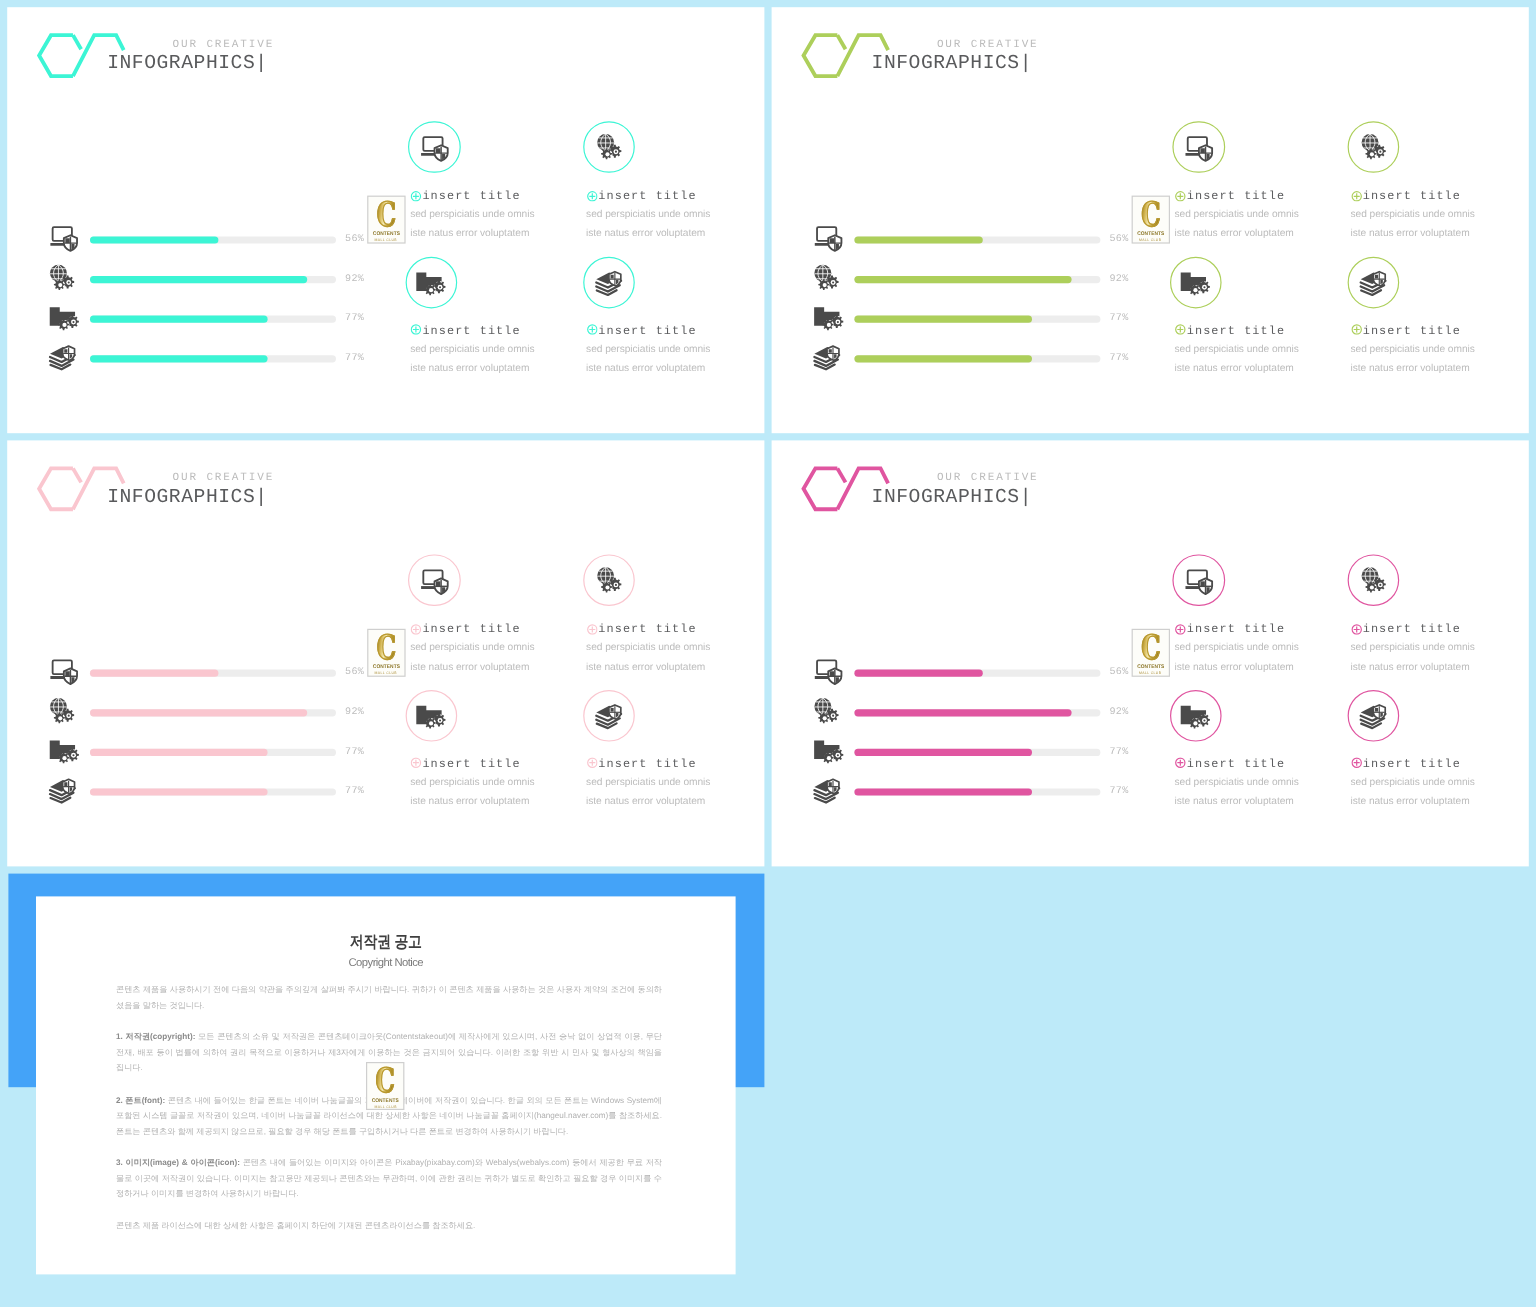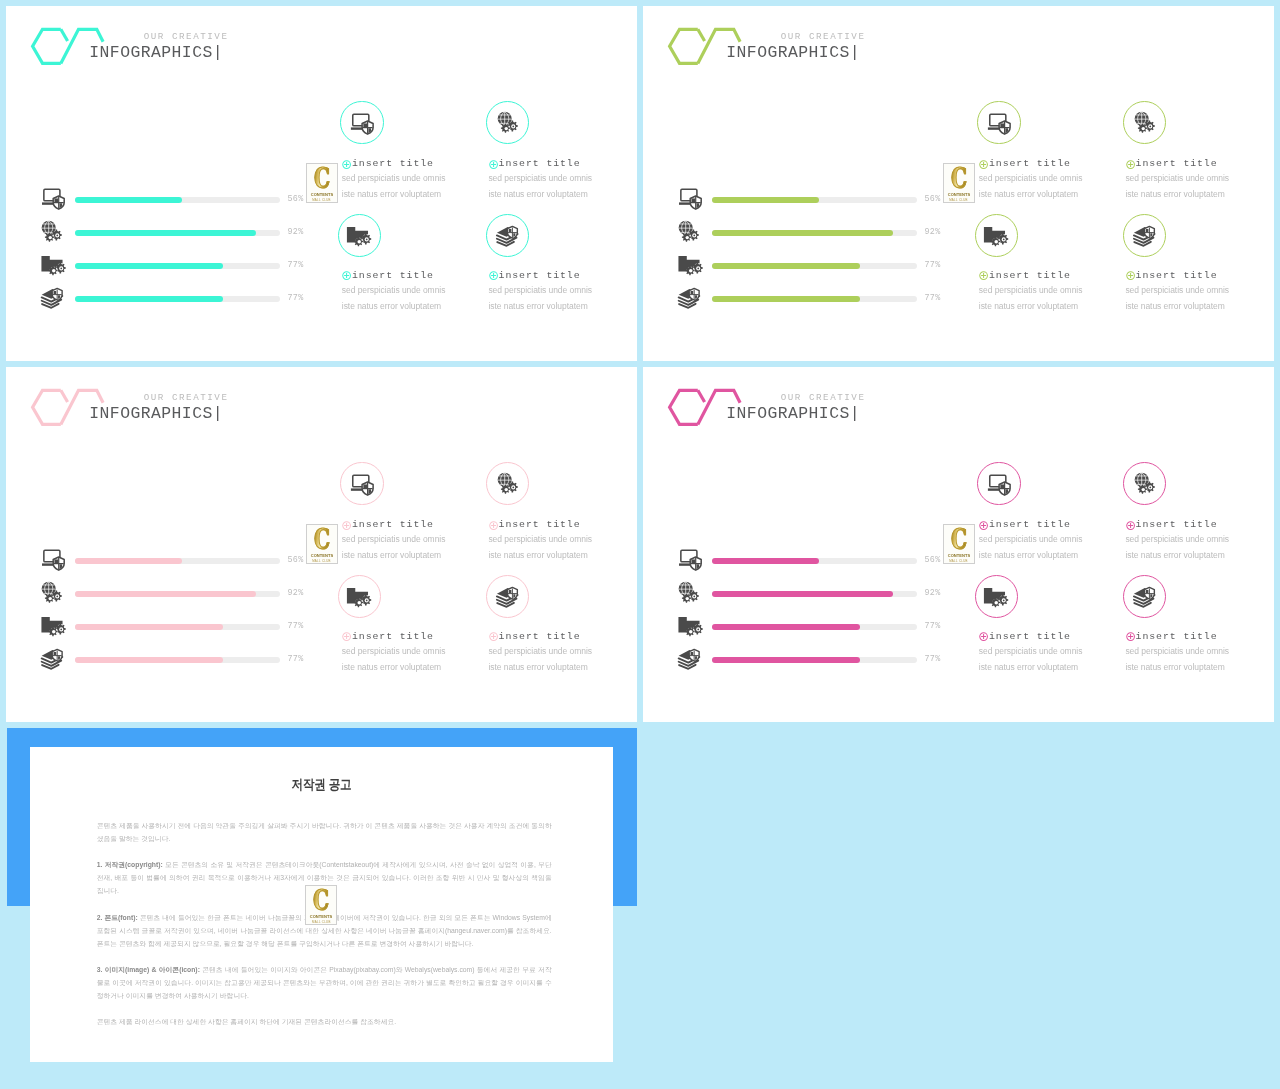--- a/index.html
+++ b/index.html
@@ -817,20 +817,21 @@
      </div>
       <div class="wm" style="left:299.5px;top:156.8px">
       <div class="wmc">C</div>
       <div class="wmn">CONTENTS</div>
       <div class="wms">MALL CLUB</div>
     </div>
     </div>
     <div class="s5frame"></div>
     <div class="s5doc">
   <div class="cp-title">저작권 공고</div>
+  <div class="cp-sub">Copyright Notice</div>
   <div class="cp-body">
     <p>콘텐츠 제품을 사용하시기 전에 다음의 약관을 주의깊게 살펴봐 주시기 바랍니다. 귀하가 이 콘텐츠 제품을 사용하는 것은 사용자 계약의 조건에 동의하셨음을 말하는 것입니다.</p>
     <p><b>1. 저작권(copyright):</b><span> 모든 콘텐츠의 소유 및 저작권은 콘텐츠테이크아웃(Contentstakeout)에 제작사에게 있으시며, 사전 승낙 없이 상업적 이용, 무단전재, 배포 등이 법률에 의하여 권리 목적으로 이용하거나 제3자에게 이용하는 것은 금지되어 있습니다. 이러한 조항 위반 시 민사 및 형사상의 책임을 집니다.</span></p>
     <p><b>2. 폰트(font):</b><span> 콘텐츠 내에 들어있는 한글 폰트는 네이버 나눔글꼴의 저작권은 네이버에 저작권이 있습니다. 한글 외의 모든 폰트는 Windows System에 포함된 시스템 글꼴로 저작권이 있으며, 네이버 나눔글꼴 라이선스에 대한 상세한 사항은 네이버 나눔글꼴 홈페이지(hangeul.naver.com)를 참조하세요. 폰트는 콘텐츠와 함께 제공되지 않으므로, 필요할 경우 해당 폰트를 구입하시거나 다른 폰트로 변경하여 사용하시기 바랍니다.</span></p>
     <p><b>3. 이미지(image) &amp; 아이콘(icon):</b><span> 콘텐츠 내에 들어있는 이미지와 아이콘은 Pixabay(pixabay.com)와 Webalys(webalys.com) 등에서 제공한 무료 저작물로 이곳에 저작권이 있습니다. 이미지는 참고용만 제공되나 콘텐츠와는 무관하며, 이에 관한 권리는 귀하가 별도로 확인하고 필요할 경우 이미지를 수정하거나 이미지를 변경하여 사용하시기 바랍니다.</span></p>
     <p>콘텐츠 제품 라이선스에 대한 상세한 사항은 홈페이지 하단에 기재된 콘텐츠라이선스를 참조하세요.</p>
   </div>
 </div>
     <div class="wm wm5">
    <div class="wmc">C</div>

